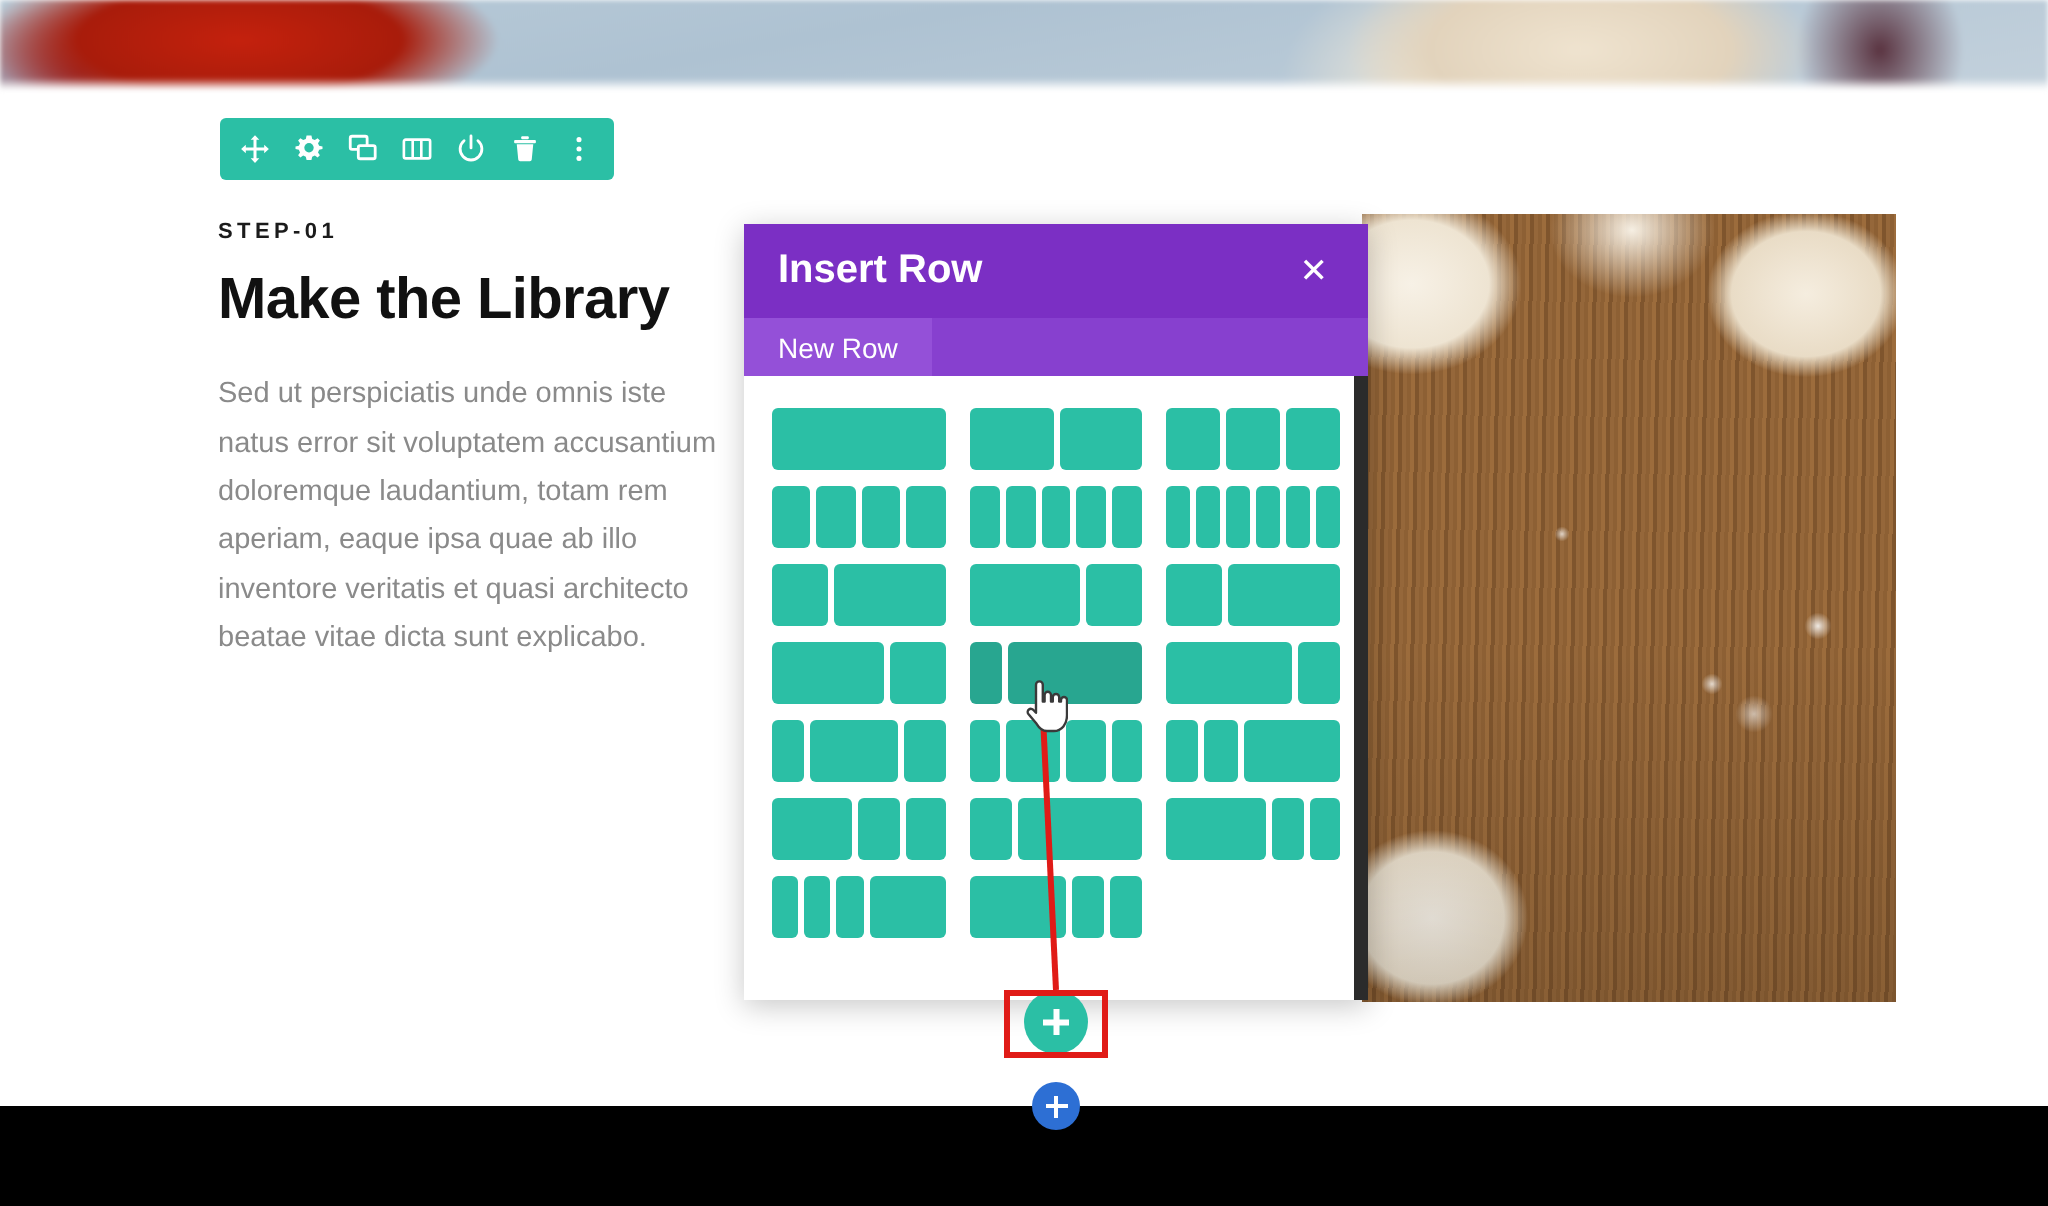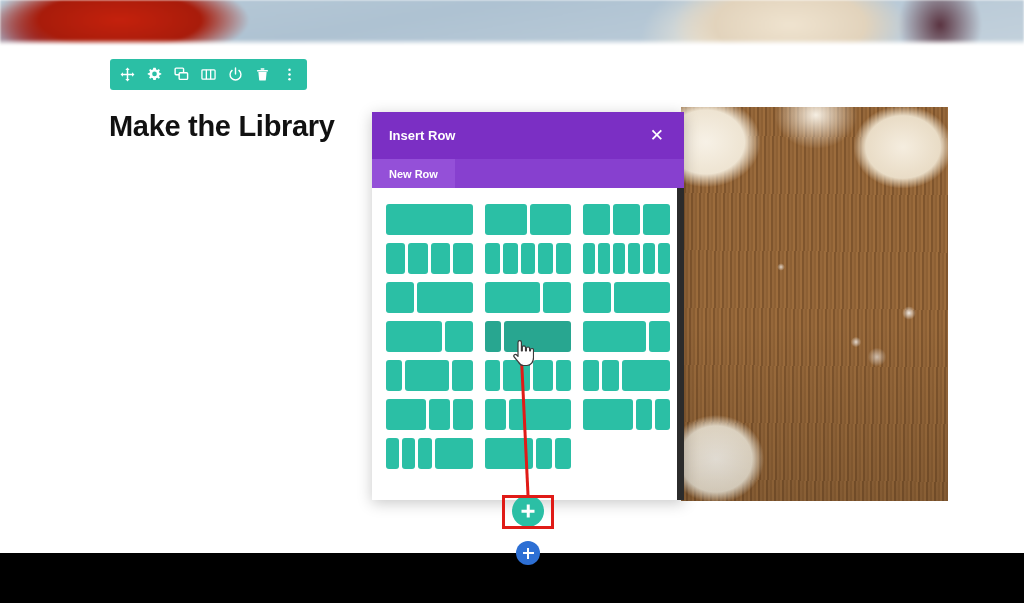--- a/index.html
+++ b/index.html
@@ -81,31 +81,31 @@
   .modal{
     position:absolute; left:372px; top:112px; width:312px; height:388px;
     background:#ffffff; box-shadow:0 3px 14px rgba(0,0,0,.22);
     overflow:hidden; z-index:40;
   }
   .modal-header{
     height:47px; background:#7b2fc4;
     display:flex; align-items:center; justify-content:space-between;
     padding:0 17px;
   }
-  .modal-title{ color:#ffffff; font-size:13px; font-weight:bold; }
+  .modal-title{ color:#ffffff; font-size:20px; font-weight:bold; }
   .modal-close{
     color:#ffffff; font-size:17px; line-height:1; cursor:pointer;
     font-weight:300; padding:2px 3px;
   }
   .modal-tabs{
     height:29px; background:#8740cf; display:flex; align-items:stretch;
   }
   .modal-tab{
     display:flex; align-items:center; padding:0 17px;
-    color:#ffffff; font-size:11px; font-weight:bold; cursor:pointer;
+    color:#ffffff; font-size:14px; font-weight:normal; cursor:pointer;
   }
   .modal-tab.active{ background:#9450d8; }
 
   .modal-body{
     position:relative; height:312px; overflow:hidden; background:#fff;
     padding:16px 14px 0 14px;
   }
   .layout-grid{
     display:grid; grid-template-columns:repeat(3, 1fr);
     column-gap:12px; row-gap:8px;
@@ -174,21 +174,23 @@
   }
 </style>
 </head>
 <body>
 
 <div class="photo-strip"></div>
 
 <div class="dough-img"></div>
 
 <div class="content">
+  <div class="step-label">STEP-01</div>
   <h1 class="headline">Make the Library</h1>
+  <p class="body-copy">Sed ut perspiciatis unde omnis iste natus error sit voluptatem accusantium doloremque laudantium, totam rem aperiam, eaque ipsa quae ab illo inventore veritatis et quasi architecto beatae vitae dicta sunt explicabo.</p>
 </div>
 
 <div class="module-toolbar">
   <span class="tb-icon">
     <svg width="15" height="15" viewBox="0 0 16 16" fill="#fff">
       <path d="M8 0.6 L10.3 3.1 H8.8 V7.2 H12.9 V5.7 L15.4 8 L12.9 10.3 V8.8 H8.8 V12.9 H10.3 L8 15.4 L5.7 12.9 H7.2 V8.8 H3.1 V10.3 L0.6 8 L3.1 5.7 V7.2 H7.2 V3.1 H5.7 Z"></path>
     </svg>
   </span>
   <span class="tb-icon">
     <svg width="15" height="15" viewBox="0 0 16 16" fill="#fff">

